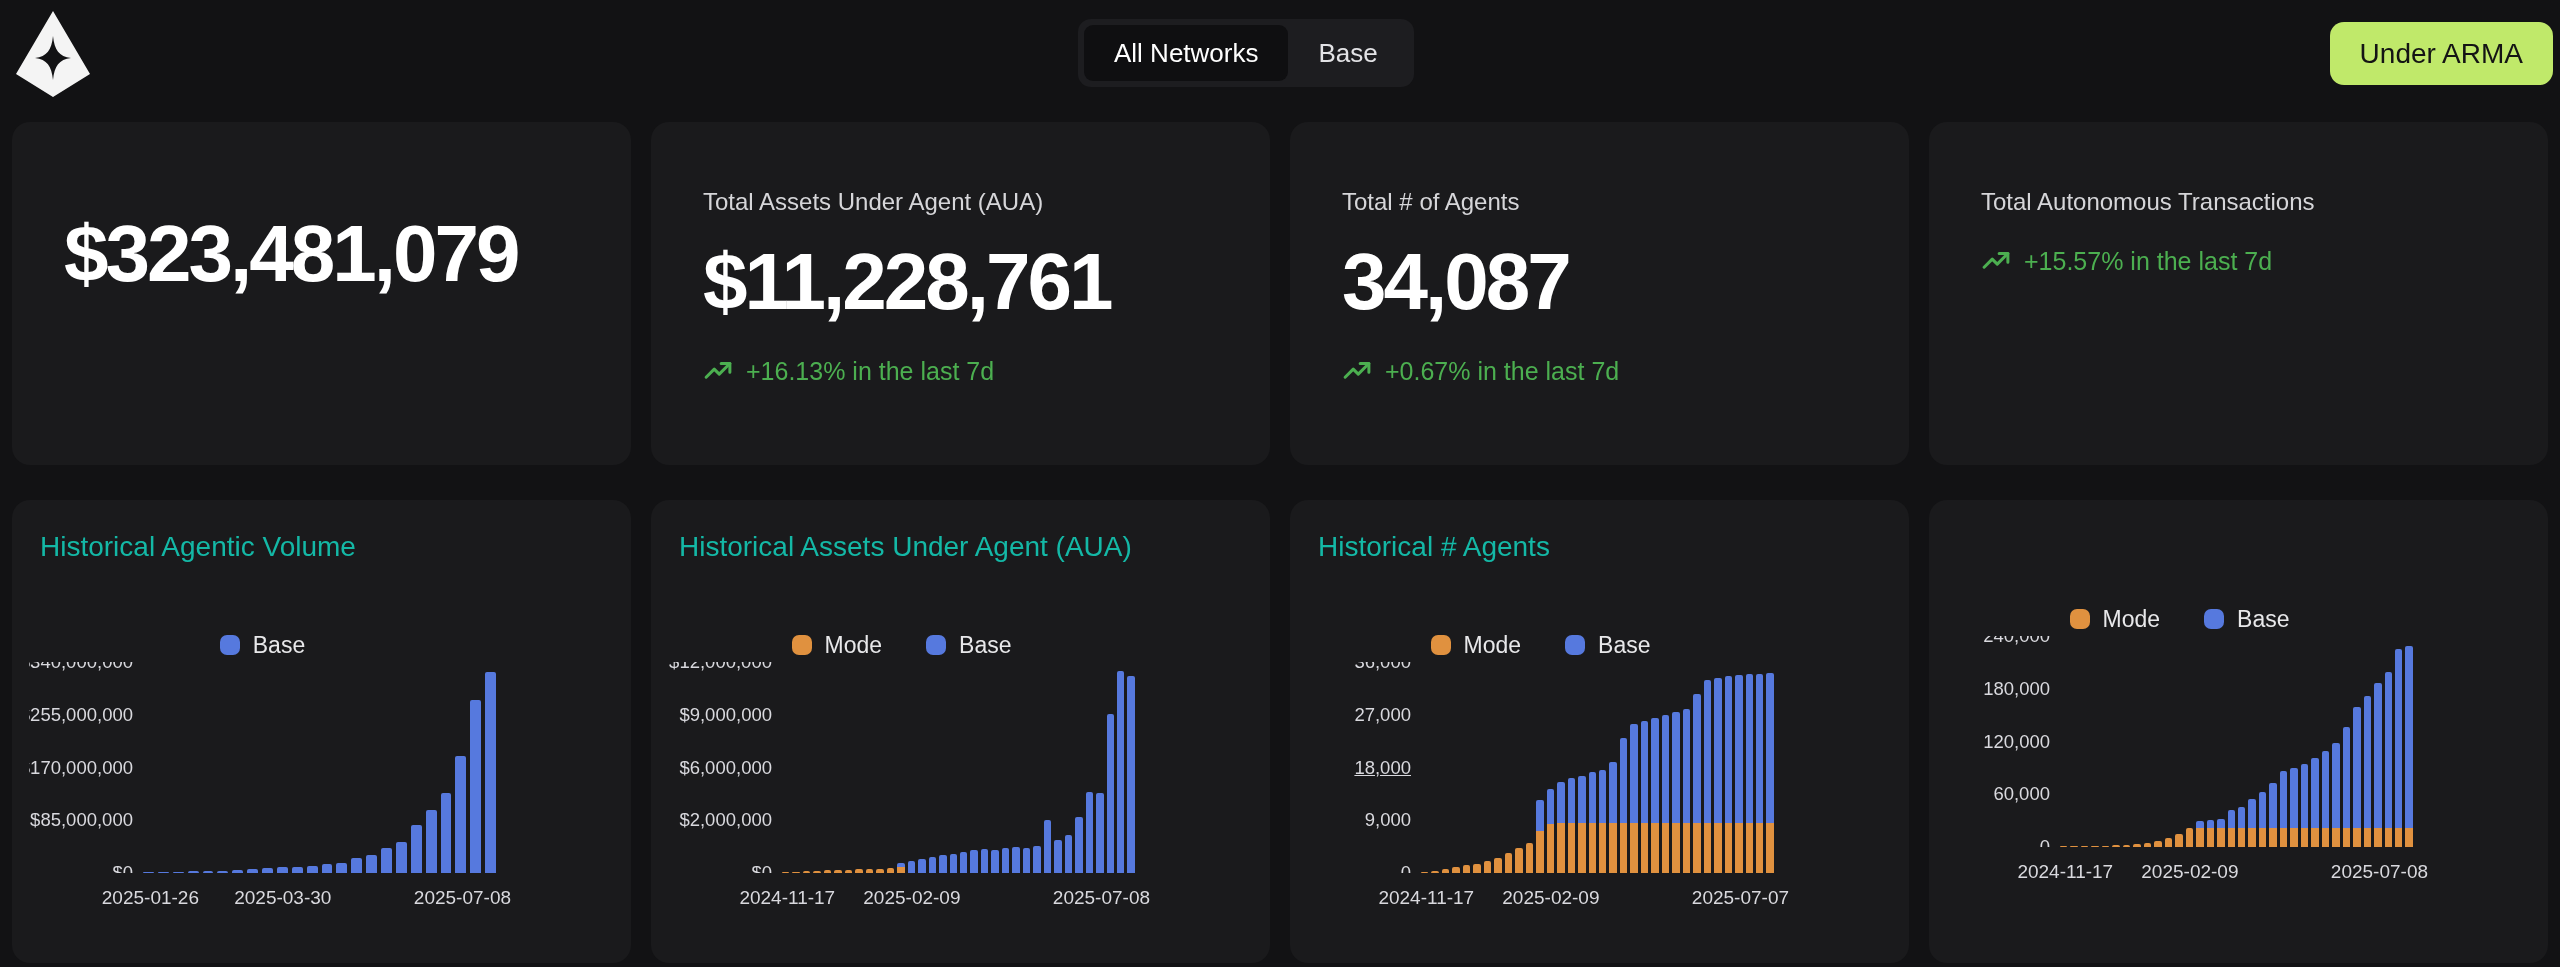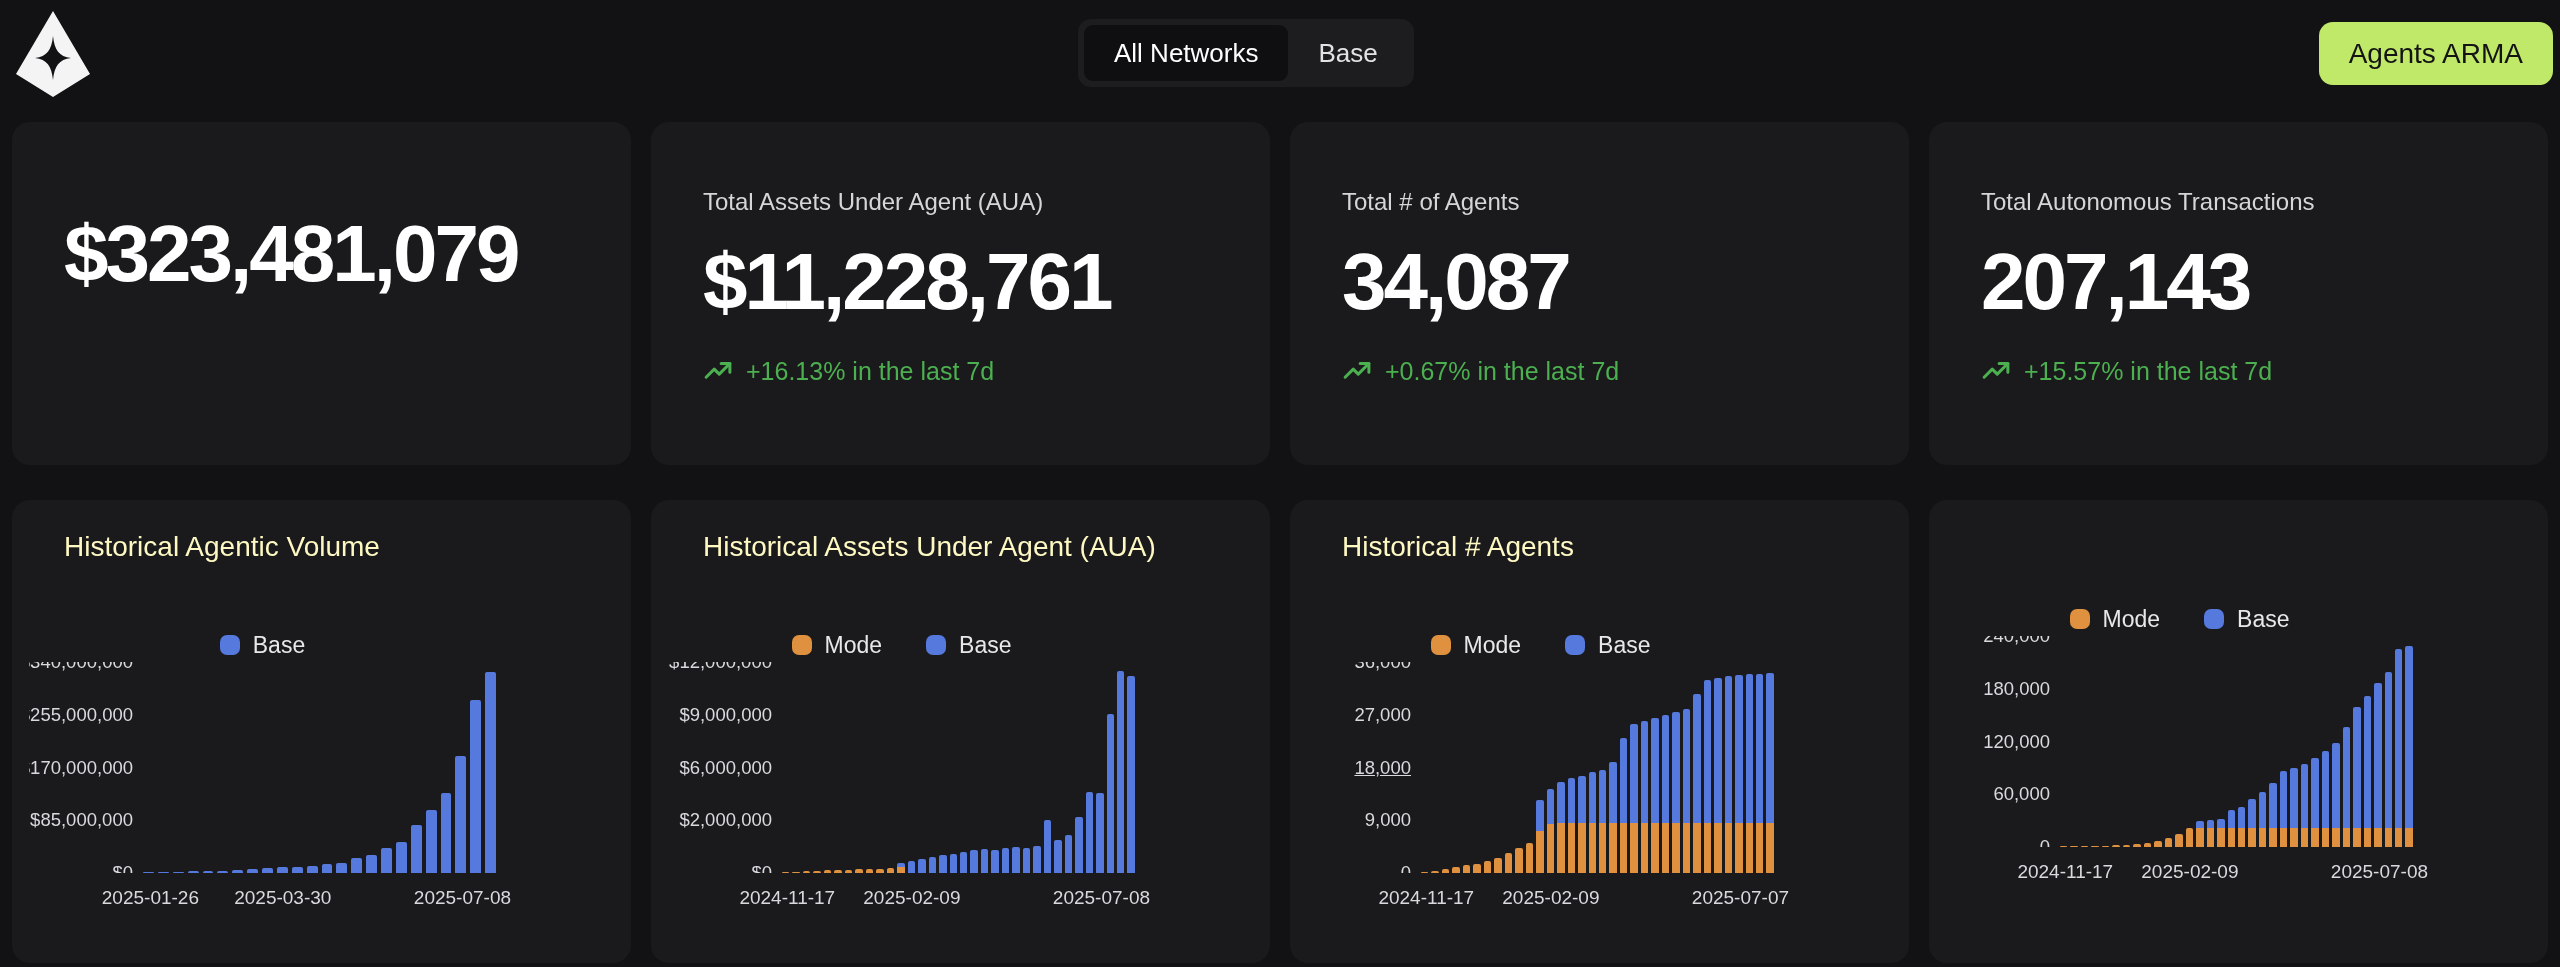--- a/index.html
+++ b/index.html
@@ -49,21 +49,21 @@
     line-height:1.1; color:#ffffff; white-space:nowrap;
   }
   .stat-change {
     margin-top:30px; display:flex; align-items:center; gap:13px;
     color:#4caf50; font-size:25px; font-weight:500;
   }
   .stat-change svg { width:30px; height:30px; flex:none; }
 
   
   .chart { height:463px; padding-top:34px; overflow:hidden; }
-  .chart-title { font-size:28px; line-height:26px; font-weight:400; color:#fef9c3; margin:0 52px; }
+  .chart-title { font-size:28px; line-height:26px; font-weight:400; color:#14b8a6; margin:0 28px; }
   .chart-area { margin-left:17px; margin-right:135px; }
   .legend {
     margin-top:74px; height:22px; margin-bottom:6px;
     display:flex; justify-content:center; align-items:center; gap:44px;
   }
   .legend-item { display:flex; align-items:center; gap:13px; }
   .swatch { width:20px; height:20px; border-radius:7px; }
   .legend-label { font-size:23px; color:#e8e8ea; }
 
   .plot-row { display:flex; }
@@ -95,21 +95,21 @@
       <path fill="#f4f4f4" fill-rule="evenodd" d="M38 1 L75 64 L38 87 L1 64 Z
         M38 26 C39.5 40 44 46.5 56 48 C44 49.5 39.5 56 38 70 C36.5 56 32 49.5 20 48 C32 46.5 36.5 40 38 26 Z"></path>
     </svg>
   </div>
 
   <div class="toggle">
     <div class="seg selected">All Networks</div>
     <div class="seg">Base</div>
   </div>
 
-  <button class="launch">Agents ARMA</button>
+  <button class="launch">Under ARMA</button>
 </header>
 
 <main>
 
   <section class="card stat">
     <div class="stat-value">$323,481,079</div>
   </section>
 
   <section class="card stat">
     <div class="stat-title">Total Assets Under Agent (AUA)</div>
@@ -130,21 +130,20 @@
       <svg viewBox="0 0 24 24" fill="none" stroke="#4caf50" stroke-width="2.4" stroke-linecap="round" stroke-linejoin="round">
           <path d="M2.5 17 L9 10.5 L13 14.5 L21.5 6"></path>
           <path d="M14.5 6 H21.5 V13"></path>
         </svg>
       <span>+0.67% in the last 7d</span>
     </div>
   </section>
 
   <section class="card stat">
     <div class="stat-title">Total Autonomous Transactions</div>
-    <div class="stat-value">207,143</div>
     <div class="stat-change">
       <svg viewBox="0 0 24 24" fill="none" stroke="#4caf50" stroke-width="2.4" stroke-linecap="round" stroke-linejoin="round">
           <path d="M2.5 17 L9 10.5 L13 14.5 L21.5 6"></path>
           <path d="M14.5 6 H21.5 V13"></path>
         </svg>
       <span>+15.57% in the last 7d</span>
     </div>
   </section>
 
   <section class="card chart">

